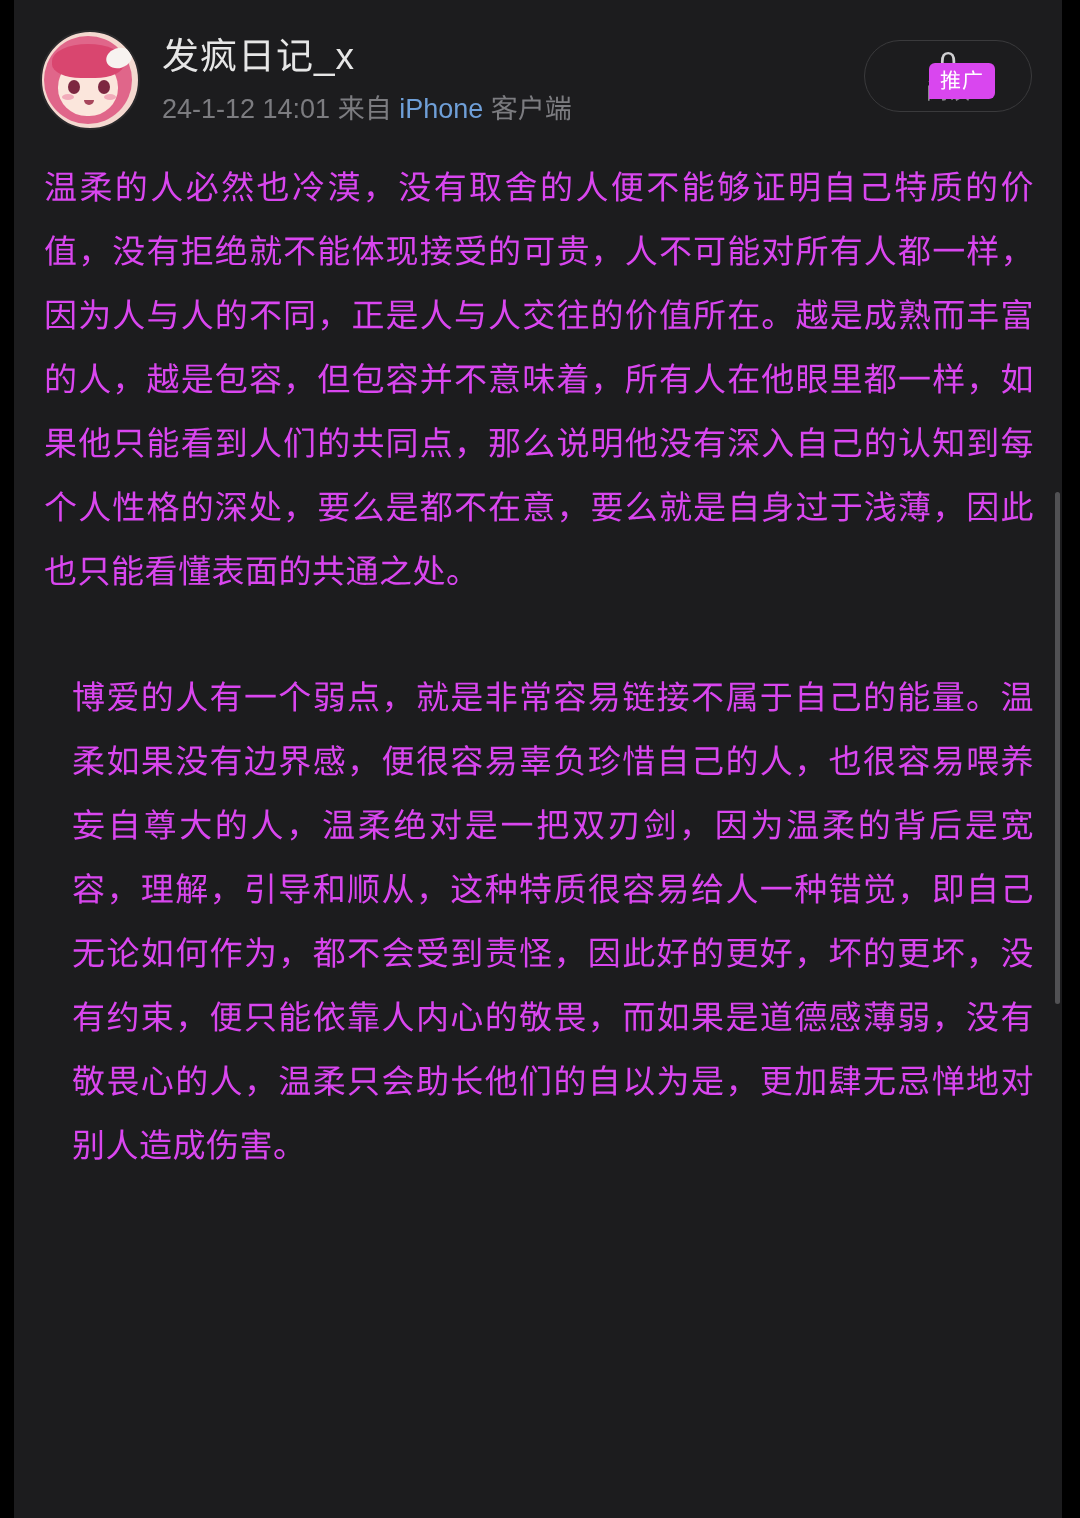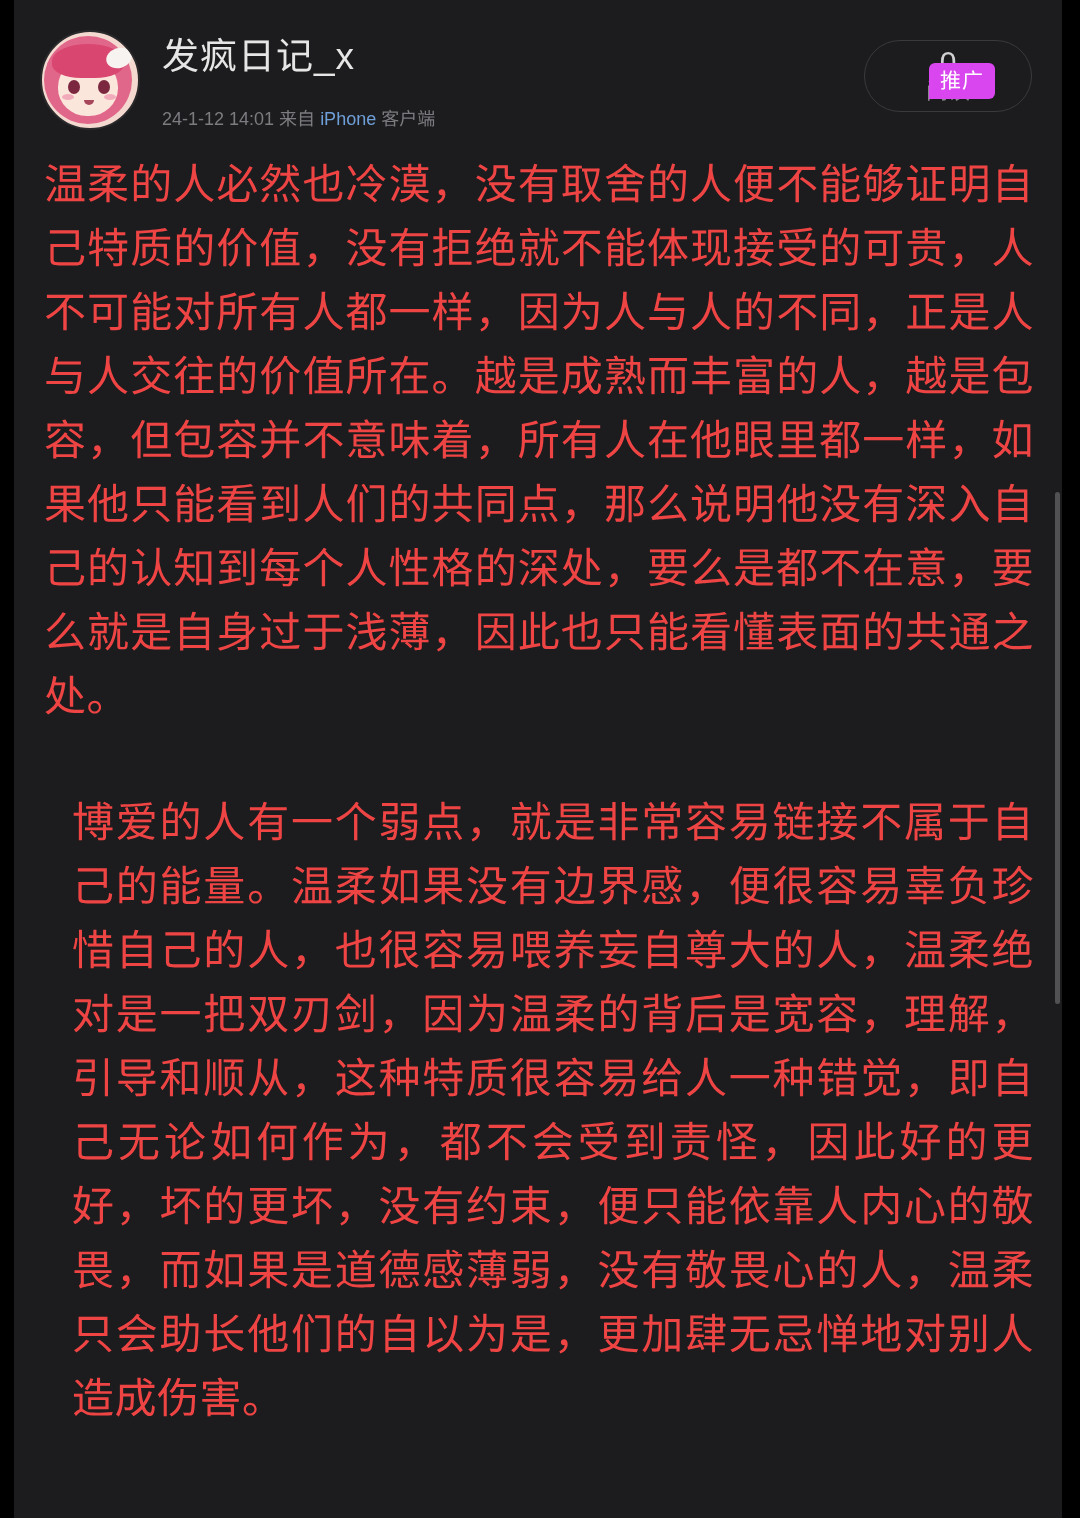--- a/index.html
+++ b/index.html
@@ -124,22 +124,22 @@
     padding-top: 4px;
   }
   .username {
     color: #e6e6e6;
     font-size: 37px;
     line-height: 46px;
     letter-spacing: 1px;
     white-space: nowrap;
   }
   .meta {
-    margin-top: 22px;
-    font-size: 18px;
+    margin-top: 12px;
+    font-size: 27px;
     line-height: 34px;
     color: #7c7c80;
     white-space: nowrap;
   }
   .meta .source-link {
     color: #6f9fd8;
   }
   .meta .client {
     color: #7c7c80;
   }
@@ -177,26 +177,26 @@
     font-size: 21px;
     line-height: 21px;
     padding: 7px 11px 8px;
     border-radius: 6px 6px 6px 0;
     letter-spacing: 1px;
   }
 
   
   .post-body {
     padding: 6px 28px 0 30px;
-    color: #ef4444;
-    font-size: 42px;
+    color: #d946ef;
+    font-size: 33px;
     line-height: 64px;
     letter-spacing: 0.5px;
     text-align: justify;
-    font-family: Liberation Mono, monospace;
+    font-family: Liberation Sans, sans-serif;
   }
   .post-body p {
     margin: 0 0 62px 0;
   }
   .post-body p:last-child { margin-bottom: 0; margin-left: 28px; }
 
   
   .scroll-indicator {
     position: absolute;
     right: 20px;

